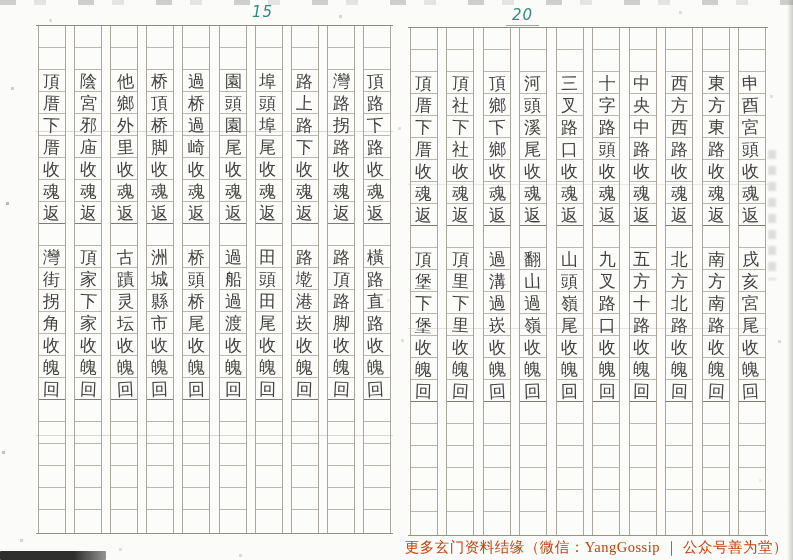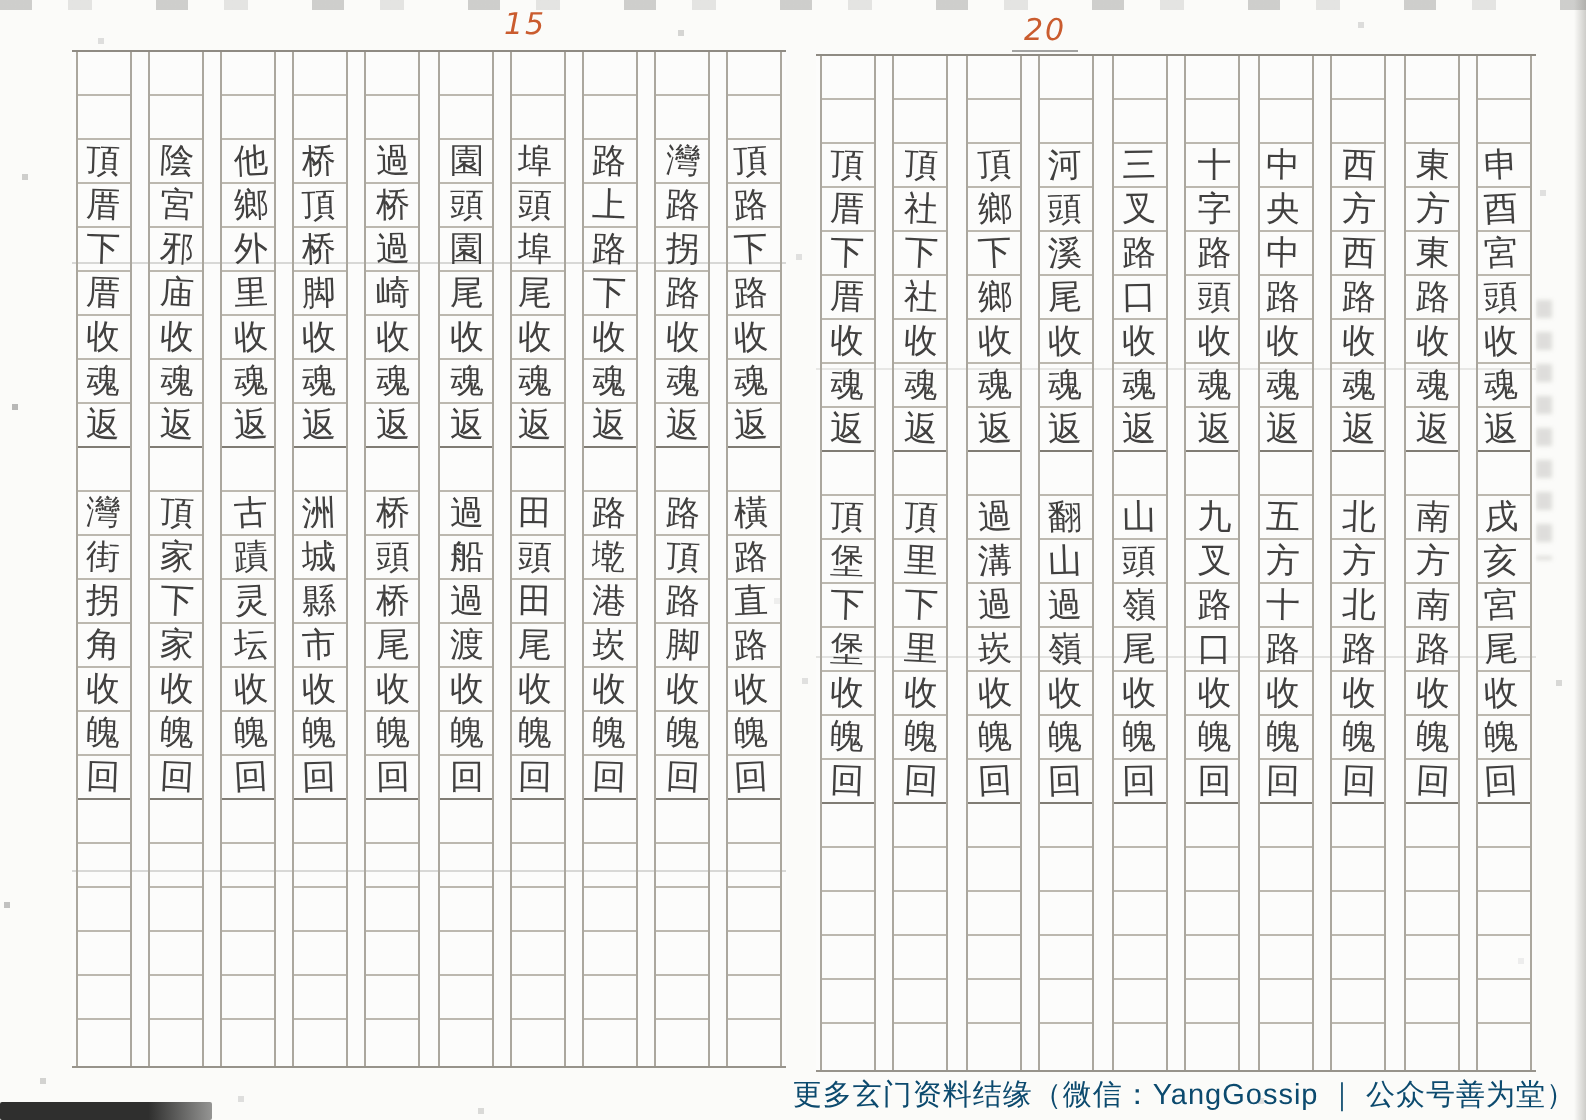--- a/index.html
+++ b/index.html
@@ -68,31 +68,31 @@
   }
   .cell:last-child{border-bottom:none;}
   .cell.section-end{border-bottom:1px solid #807c74;}
   .ch{
     font-size:17px;line-height:20px;color:#2d2c2b;
     font-family:"DejaVu Sans","DejaVu Serif",sans-serif;
     display:inline-block;opacity:.9;
   }
   
   .page-num{
-    position:absolute;color:#c2410c;font-size:15px;
+    position:absolute;color:#0f766e;font-size:15px;
     font-style:italic;letter-spacing:1px;
     font-family:"DejaVu Sans",sans-serif;opacity:.85;
   }
   #pagenum-left{left:252px;top:3px;}
   #pagenum-right{left:506px;top:6px;border-bottom:1px solid rgba(60,60,58,.55);padding:0 6px 1px 6px;}
   
   .footer-red{
     position:absolute;right:5px;top:538px;
-    color:#0c4a6e;font-size:14.5px;letter-spacing:.5px;
-    font-family:Liberation Sans, sans-serif;white-space:nowrap;
+    color:#c2410c;font-size:14.5px;letter-spacing:.5px;
+    font-family:Liberation Serif, serif;white-space:nowrap;
   }
 </style>
 </head>
 <body>
 
 <div class="top-scan-dashes"></div>
 <div class="speckles"></div>
 <div class="bottom-left-bar"></div>
 <div class="right-edge-strip"></div>
 <div class="bleed-marks"></div>

